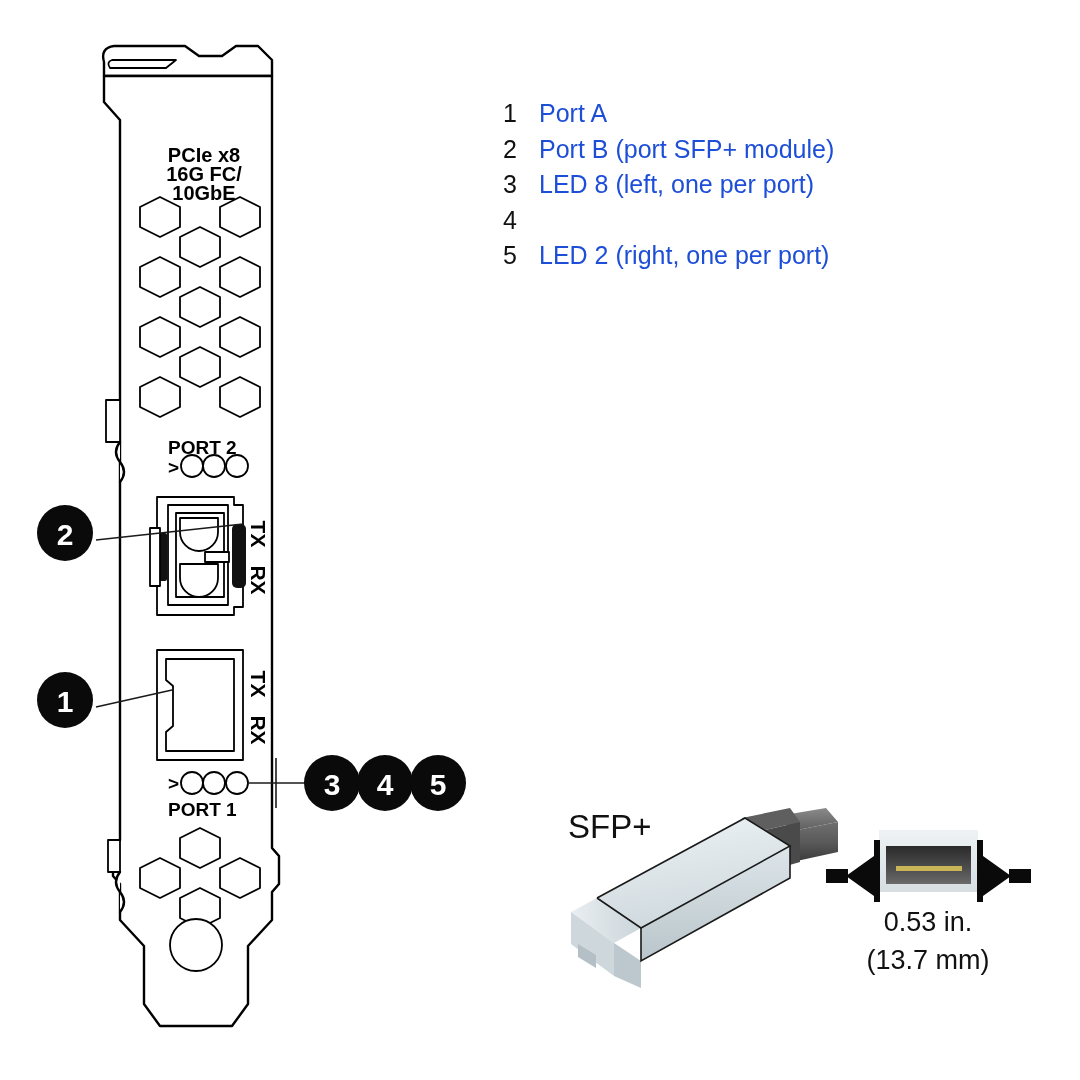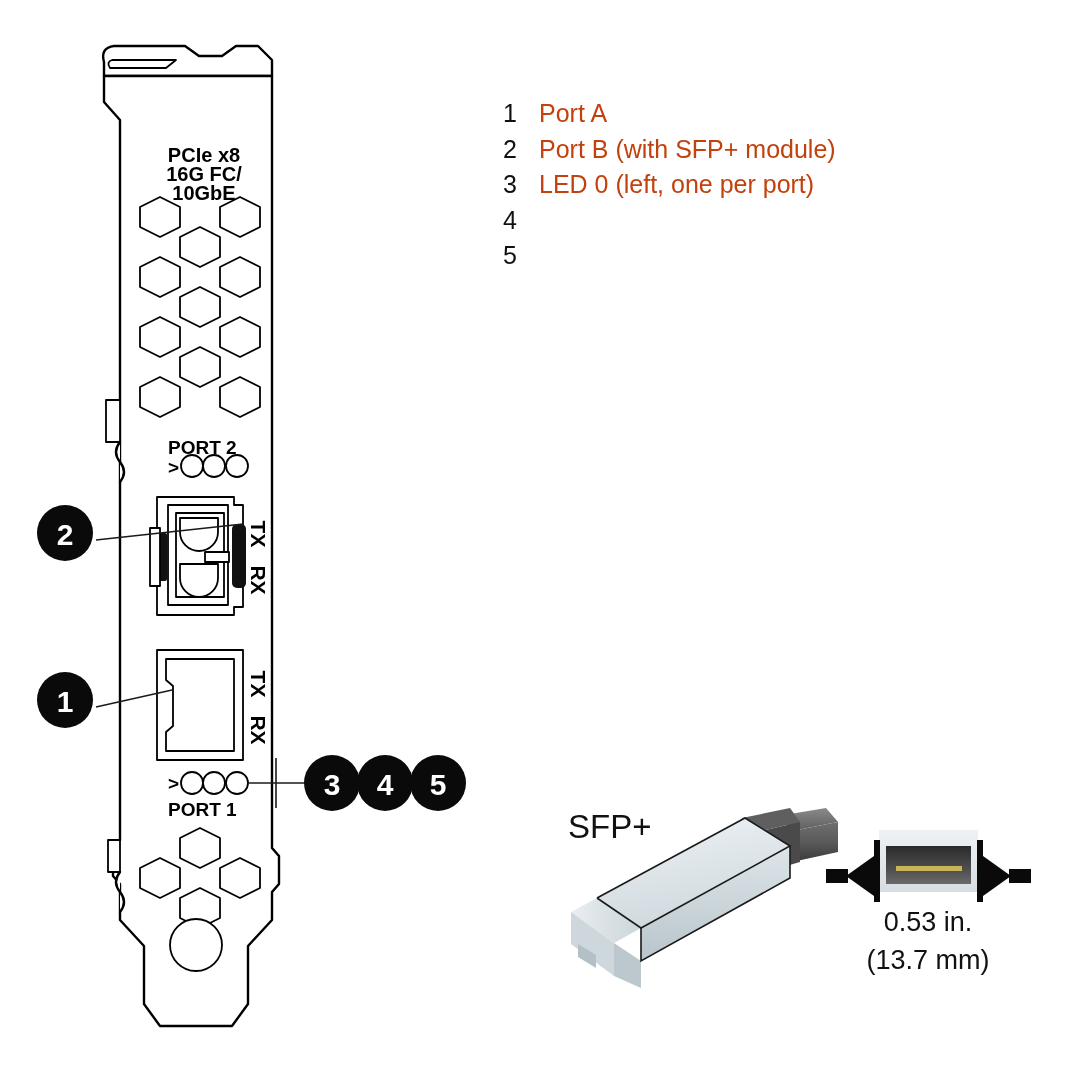--- a/index.html
+++ b/index.html
@@ -84,21 +84,21 @@
   }
   .legend-num {
     width: 36px;
     flex: 0 0 36px;
     font-size: 25px;
     color: #111;
     text-align: left;
   }
   .legend-text {
     font-size: 25px;
-    color: #c2410c;
+    color: #1d4ed8;
     white-space: nowrap;
   }
 </style>
 </head>
 <body>
 
 <div id="root">
 
   <svg class="diagram" viewBox="0 0 1080 1080">
     <defs>
@@ -321,27 +321,28 @@
     </g>
   </svg>
 
   <div class="legend">
     <div class="legend-row">
       <div class="legend-num">1</div>
       <div class="legend-text">Port A</div>
     </div>
     <div class="legend-row">
       <div class="legend-num">2</div>
-      <div class="legend-text">Port B (with SFP+ module)</div>
+      <div class="legend-text">Port B (port SFP+ module)</div>
     </div>
     <div class="legend-row">
       <div class="legend-num">3</div>
-      <div class="legend-text">LED 0 (left, one per port)</div>
+      <div class="legend-text">LED 8 (left, one per port)</div>
     </div>
     <div class="legend-row">
       <div class="legend-num">4</div>
     </div>
     <div class="legend-row">
       <div class="legend-num">5</div>
+      <div class="legend-text">LED 2 (right, one per port)</div>
     </div>
   </div>
 
 </div>
 
 </body></html>

